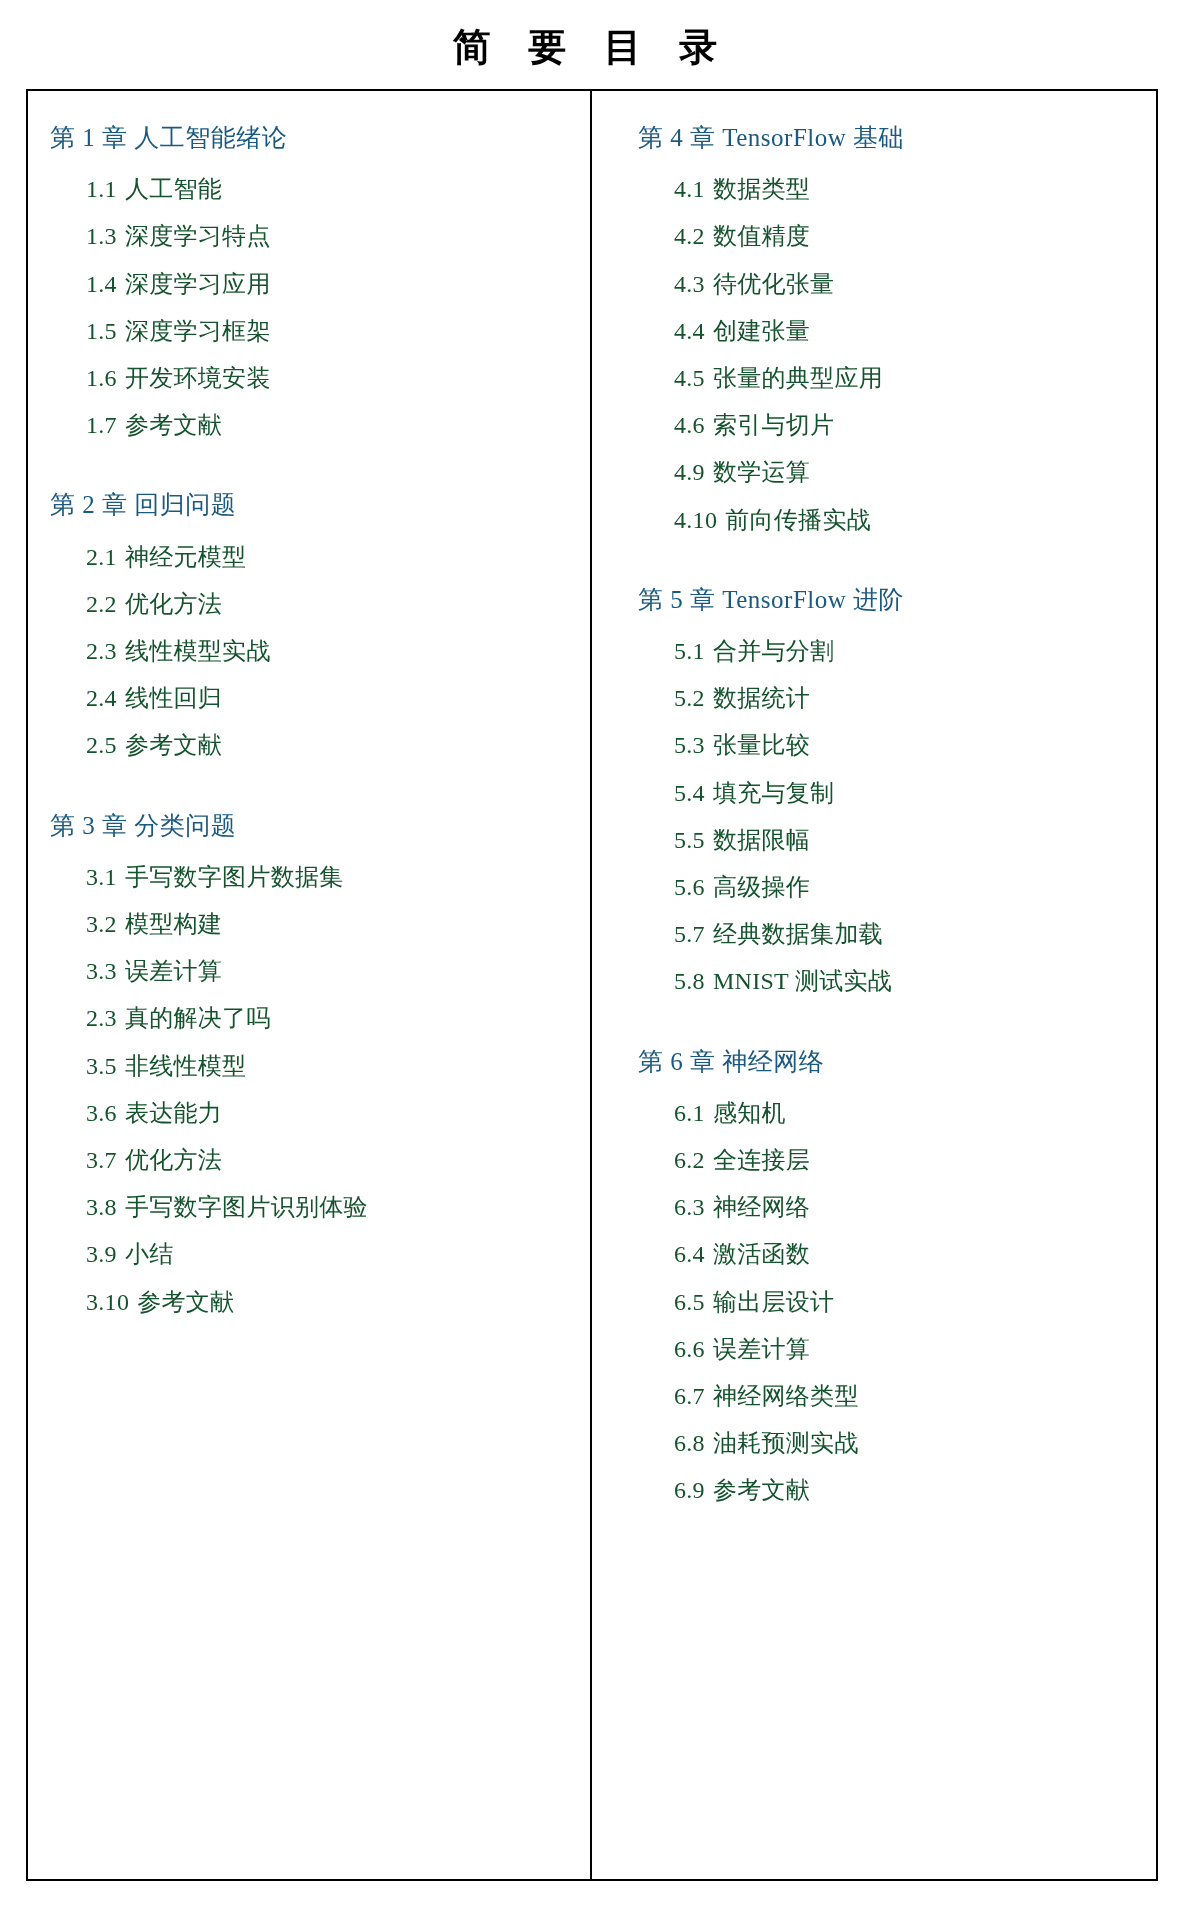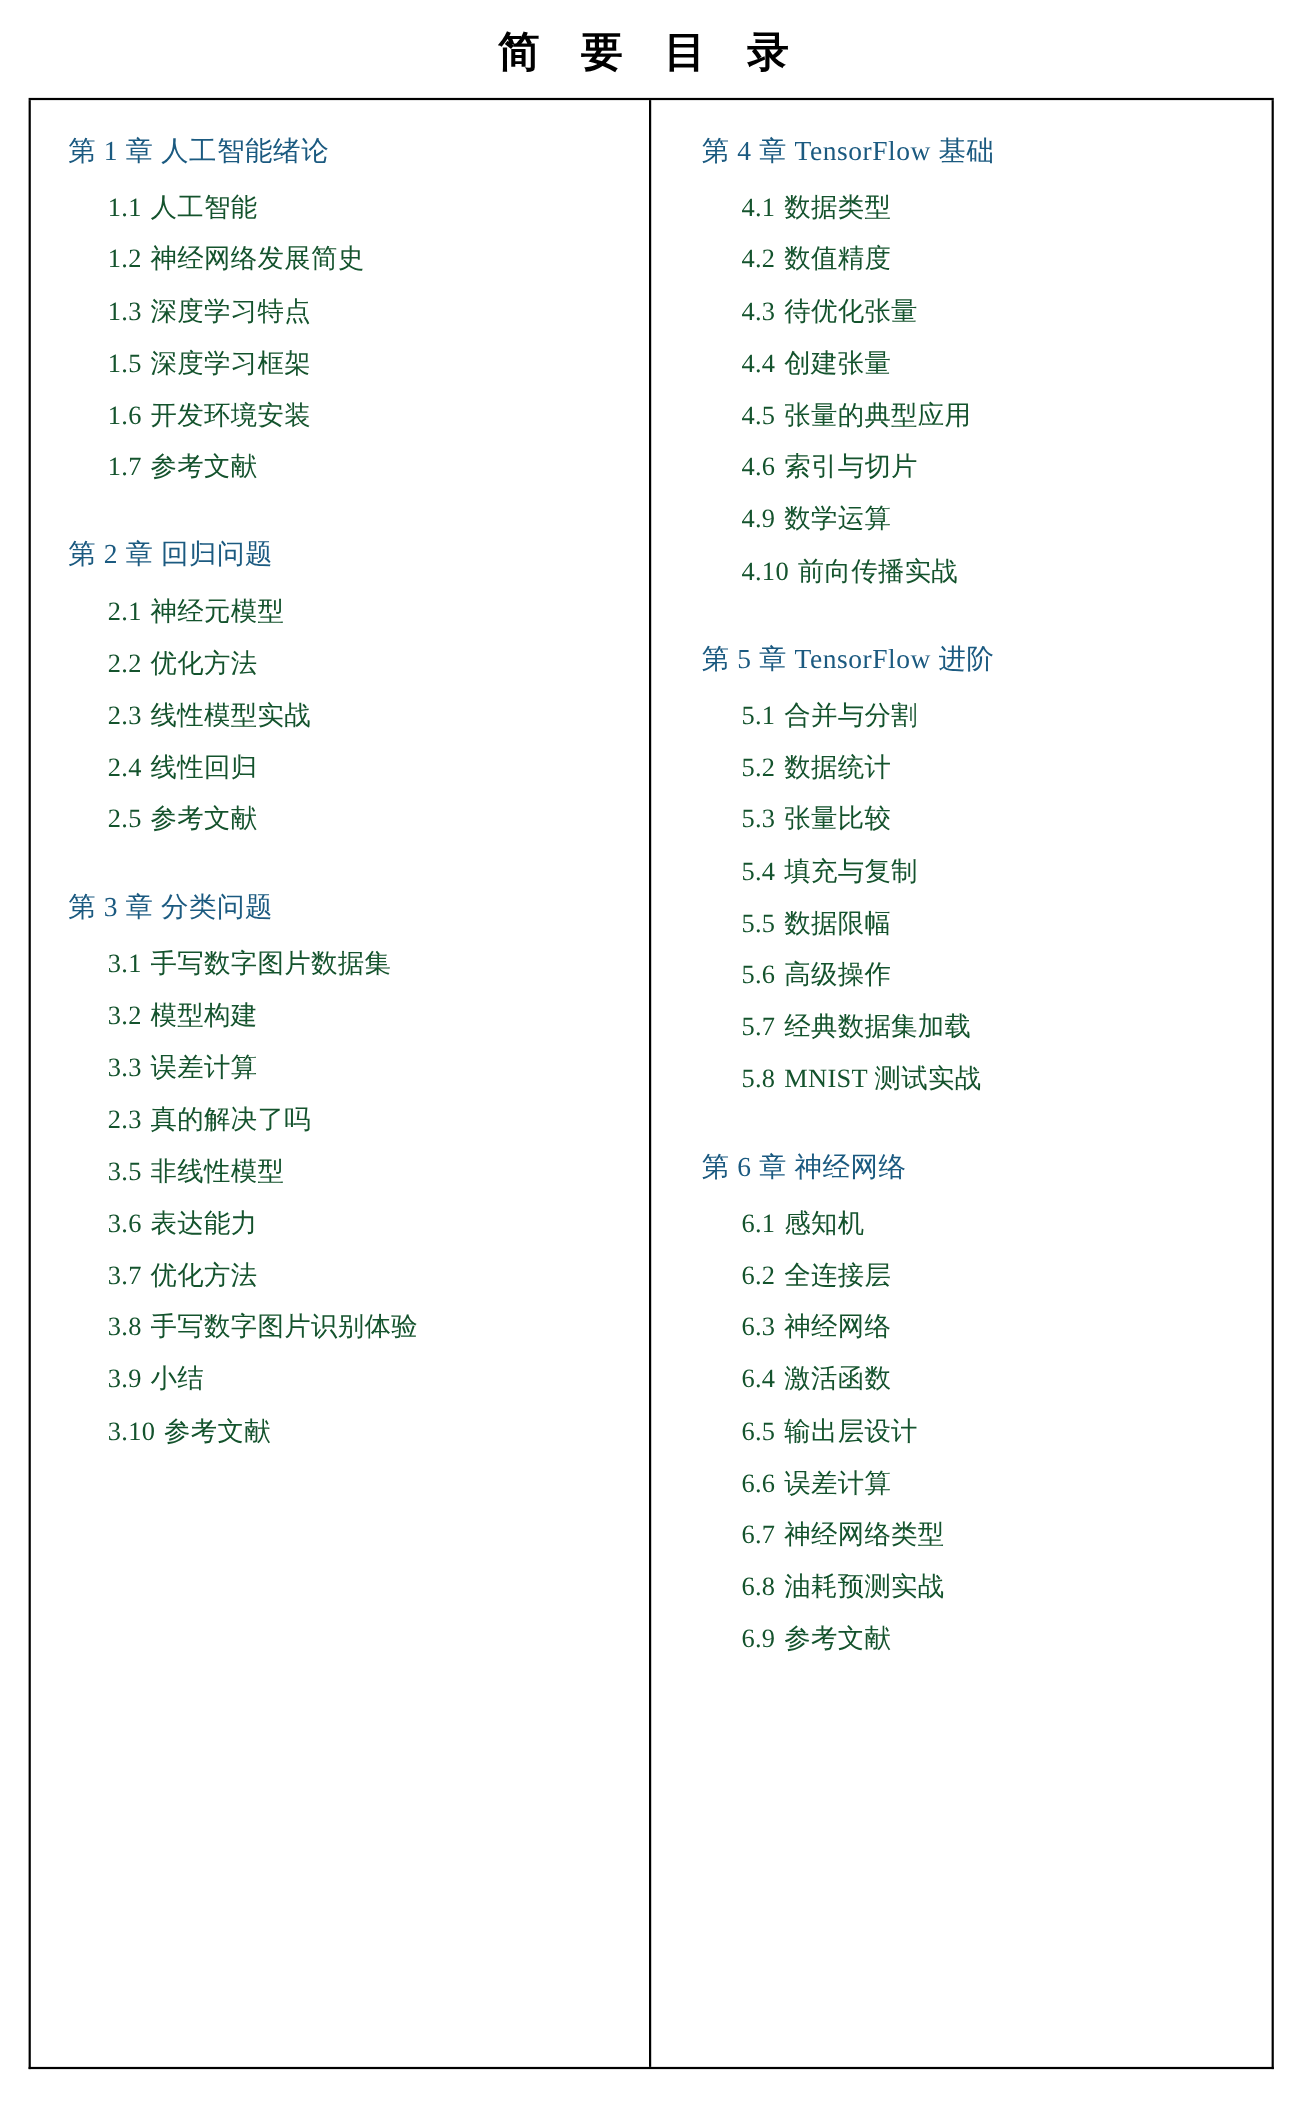--- a/index.html
+++ b/index.html
@@ -40,21 +40,21 @@
     display: flex;
     margin: 0 26px;
     border-left: 2px solid #000;
     border-right: 2px solid #000;
     border-bottom: 2px solid #000;
     box-sizing: border-box;
     min-height: 1790px;
   }
   .col {
     box-sizing: border-box;
-    padding: 24px 10px 0 22px;
+    padding: 24px 10px 0 10px;
   }
   .col-left {
     width: 50%;
     border-right: 2px solid #000;
   }
   .col-right {
     width: 50%;
     padding-left: 34px;
   }
   .chapter {
@@ -83,22 +83,22 @@
 </head>
 <body>
 
 <div class="page">
   <div class="doc-title">简 要 目 录</div>
   <div class="rule"></div>
   <div class="columns">
     <div class="col col-left">
         <div class="chapter">第 1 章  人工智能绪论</div>
         <div class="section"><span class="num">1.1</span><span>人工智能</span></div>
-        <div class="section"><span class="num">1.2</span><span>神经网络发展简史</span></div>
         <div class="section"><span class="num">1.3</span><span>深度学习特点</span></div>
+        <div class="section"><span class="num">1.4</span><span>深度学习应用</span></div>
         <div class="section"><span class="num">1.5</span><span>深度学习框架</span></div>
         <div class="section"><span class="num">1.6</span><span>开发环境安装</span></div>
         <div class="section"><span class="num">1.7</span><span>参考文献</span></div>
         <div class="gap"></div>
         <div class="chapter">第 2 章  回归问题</div>
         <div class="section"><span class="num">2.1</span><span>神经元模型</span></div>
         <div class="section"><span class="num">2.2</span><span>优化方法</span></div>
         <div class="section"><span class="num">2.3</span><span>线性模型实战</span></div>
         <div class="section"><span class="num">2.4</span><span>线性回归</span></div>
         <div class="section"><span class="num">2.5</span><span>参考文献</span></div>

